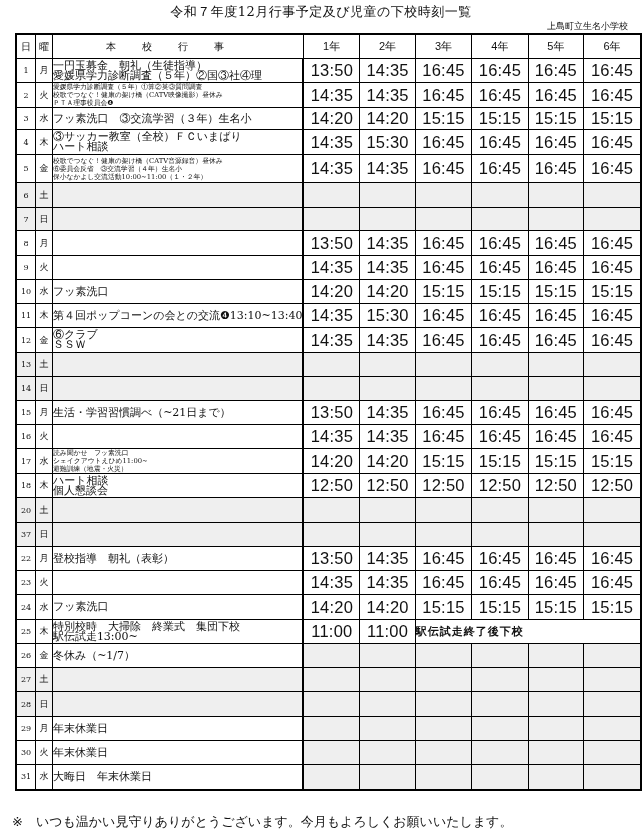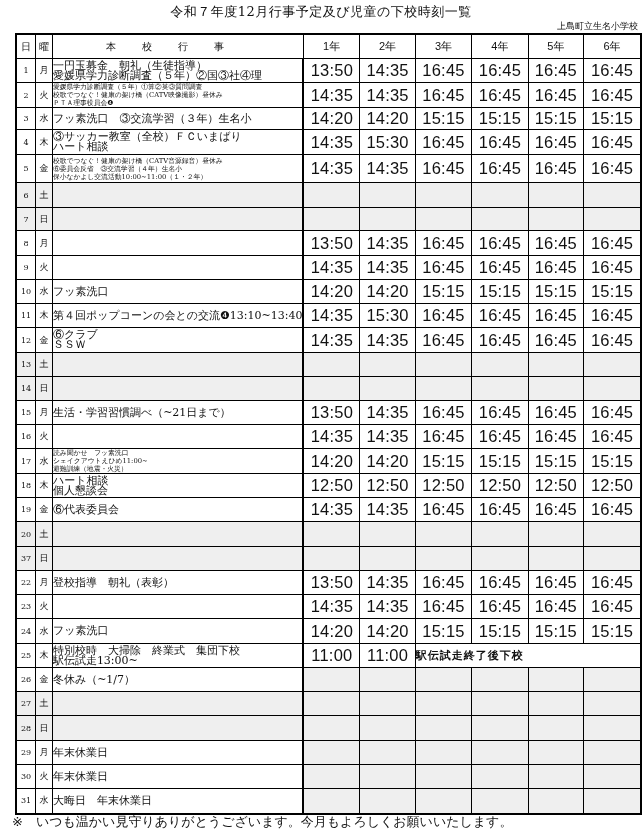--- a/index.html
+++ b/index.html
@@ -1,20 +1,20 @@
 <!DOCTYPE html>
 <html><head>
 <meta charset="utf-8">
 <style>
   html, body { margin:0; padding:0; background:#ffffff; }
   body { width:642px; height:835px; position:relative; overflow:hidden;
          font-family:"DejaVu Serif", "Liberation Serif", serif; color:#111; }
   .title { position:absolute; left:0; top:3px; width:642px; text-align:center;
            font-size:13px; letter-spacing:0.5px; }
-  .school { position:absolute; right:4px; top:20px; font-size:9px;
+  .school { position:absolute; right:14px; top:20px; font-size:9px;
             font-family:"DejaVu Sans", sans-serif; }
   table.sched { position:absolute; left:15px; top:33px; border-collapse:collapse;
                 table-layout:fixed; border:2.5px solid #000; }
   table.sched td, table.sched th { border:1px solid #000; padding:0; overflow:hidden; }
   th { font-weight:normal; font-size:10px; height:23px; }
   th.grade { font-family:"Liberation Sans", "DejaVu Sans", sans-serif; font-size:11px; }
   th.event-head { letter-spacing:26px; }
   td.day { text-align:center; font-size:8px; }
   td.wd { text-align:center; font-size:9px; }
   td.ev { font-size:11px; line-height:10px; padding-left:2px; white-space:nowrap; }
@@ -284,33 +284,20 @@
           <span class="ev-line">ハート相談</span>
           <span class="ev-line">個人懇談会</span>
         </td>
         <td class="t">12:50</td>
         <td class="t">12:50</td>
         <td class="t">12:50</td>
         <td class="t">12:50</td>
         <td class="t">12:50</td>
         <td class="t">12:50</td>
       </tr>
-      <tr style="height: 24px;">
-        <td class="day">19</td>
-        <td class="wd">金</td>
-        <td class="ev sep-r">
-          <span class="ev-line">⑥代表委員会</span>
-        </td>
-        <td class="t">14:35</td>
-        <td class="t">14:35</td>
-        <td class="t">16:45</td>
-        <td class="t">16:45</td>
-        <td class="t">16:45</td>
-        <td class="t">16:45</td>
-      </tr>
       <tr class="wkend" style="height: 25px;">
         <td class="day">20</td>
         <td class="wd">土</td>
         <td class="ev sep-r"></td>
         <td class="t"></td>
         <td class="t"></td>
         <td class="t"></td>
         <td class="t"></td>
         <td class="t"></td>
         <td class="t"></td>

